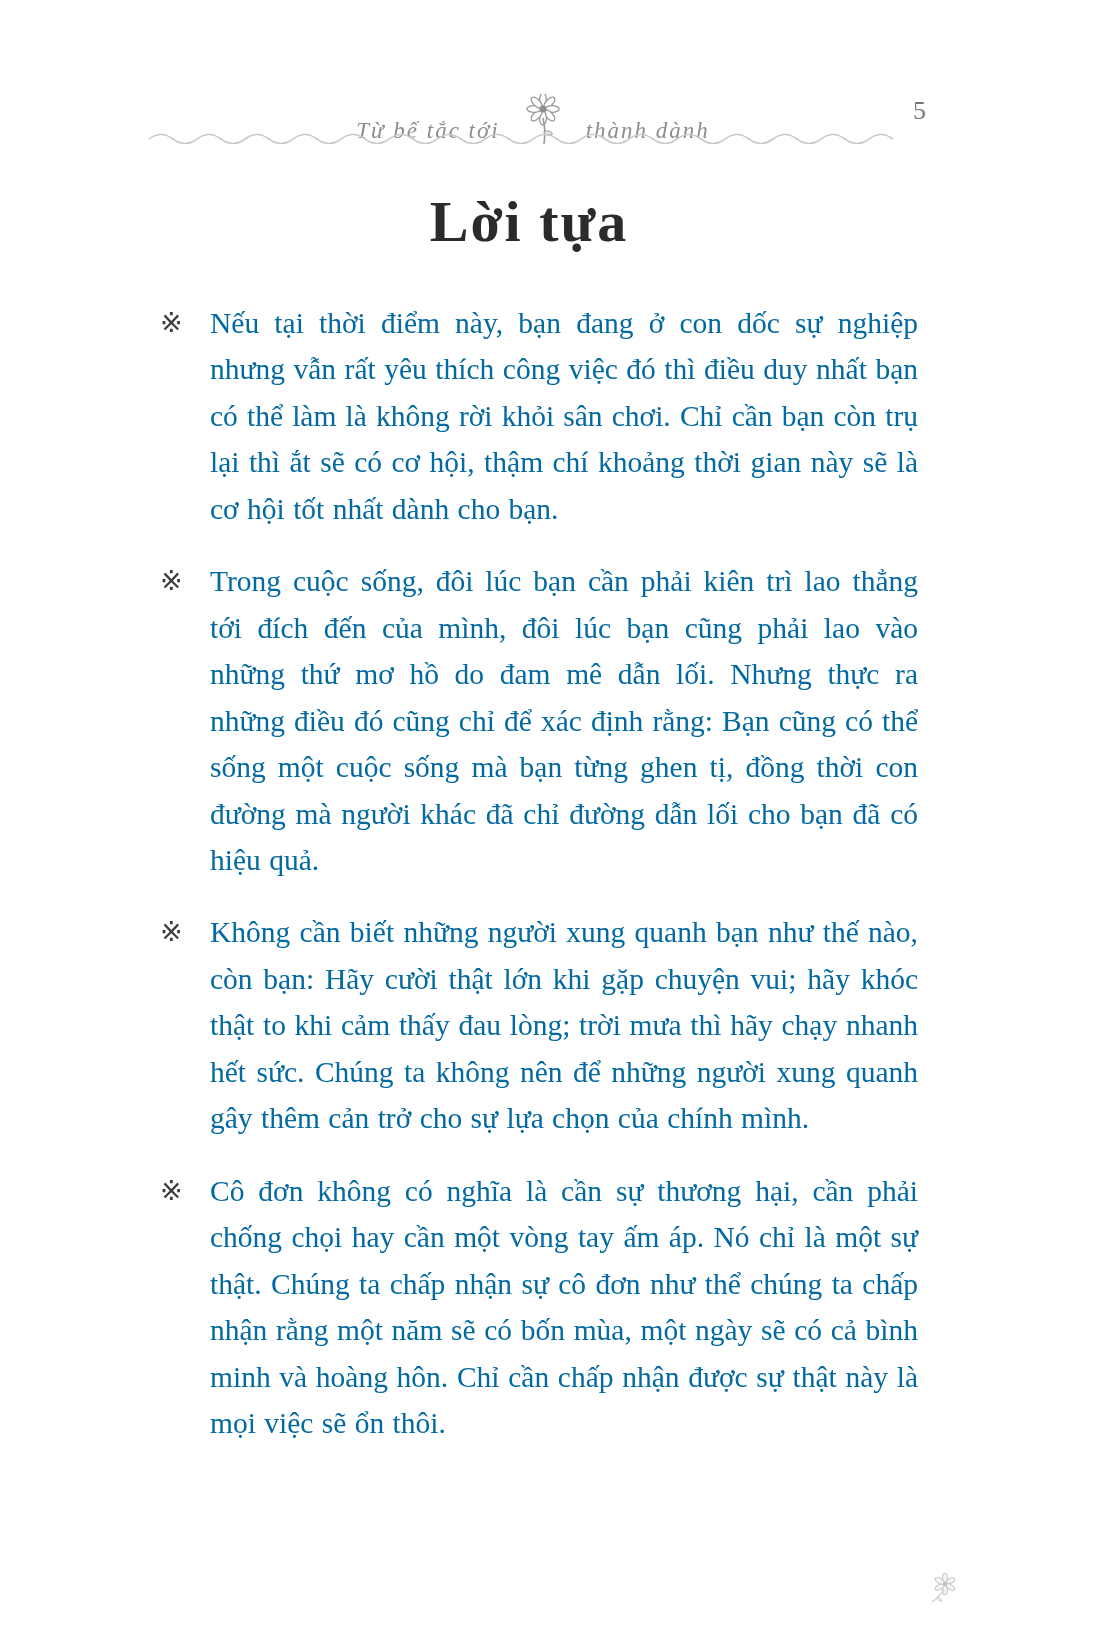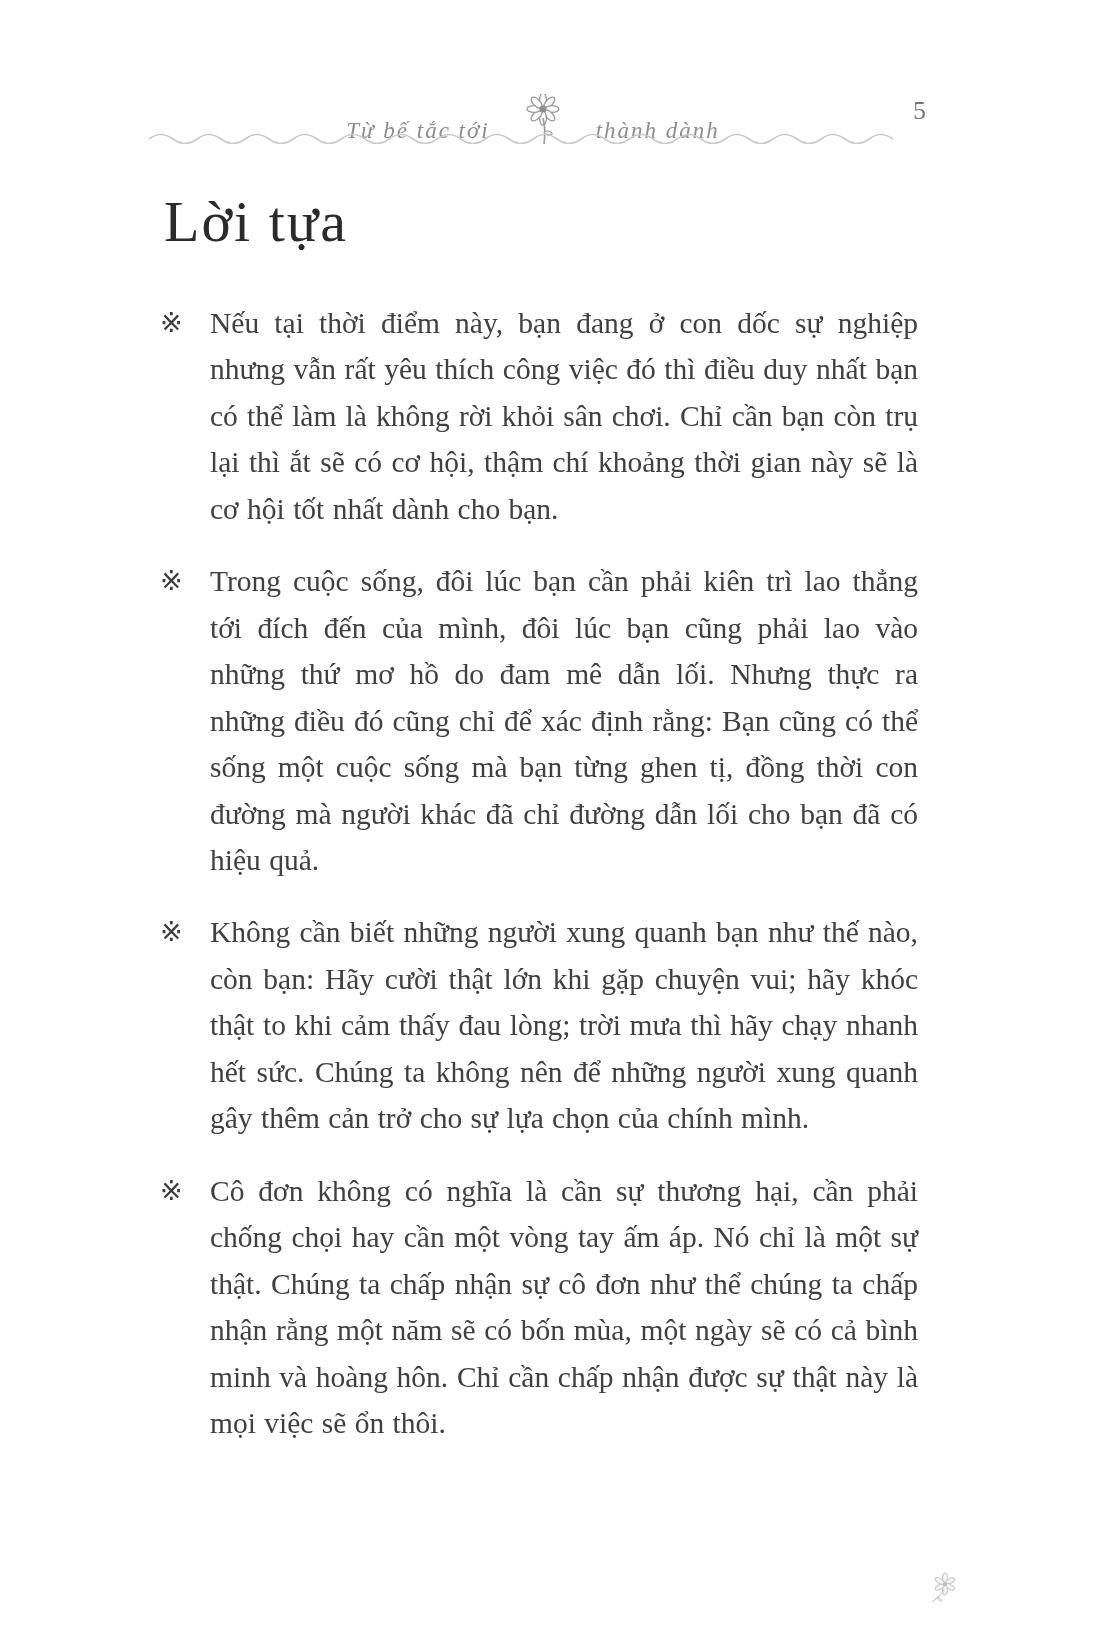--- a/index.html
+++ b/index.html
@@ -27,21 +27,21 @@
     height: 56px;
   }
   .running-title {
     position: absolute;
     top: 8px;
     left: 0;
     width: 100%;
     display: flex;
     justify-content: center;
     align-items: flex-end;
-    gap: 32px;
+    gap: 22px;
   }
   .running-title .script {
     font-family: "Liberation Serif", cursive, serif;
     font-style: italic;
     font-size: 23px;
     letter-spacing: 2px;
     color: #8d8d8d;
     line-height: 1;
     padding-bottom: 10px;
   }
@@ -62,25 +62,25 @@
     top: 130px;
     left: 148px;
     width: 770px;
     height: 14px;
   }
 
   
   .chapter-title {
     position: absolute;
     top: 188px;
-    left: 164px;
+    left: 149px;
     width: 760px;
-    text-align: left;
+    text-align: center;
     font-size: 58px;
-    font-weight: 400;
+    font-weight: 700;
     letter-spacing: 2px;
     color: #2b2b2b;
     font-family: "Liberation Serif", serif;
   }
 
   
   .body-content {
     position: absolute;
     top: 300px;
     left: 160px;
@@ -96,21 +96,21 @@
     font-size: 27px;
     color: #3c3c3c;
     padding-top: 7px;
     font-family: "DejaVu Sans", sans-serif;
   }
   .para-text {
     flex: 1;
     font-size: 29.5px;
     line-height: 1.575;
     text-align: justify;
-    color: #404040;
+    color: #0369a1;
     word-spacing: 1px;
   }
 
   
   .footer-ornament {
     position: absolute;
     right: 160px;
     bottom: 38px;
     width: 36px;
     height: 40px;

